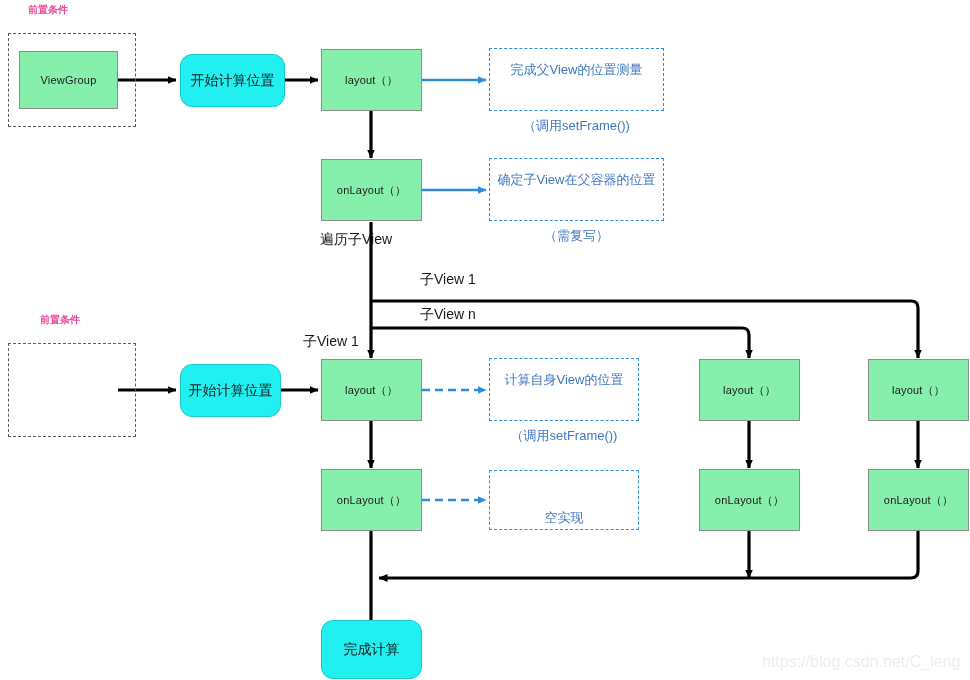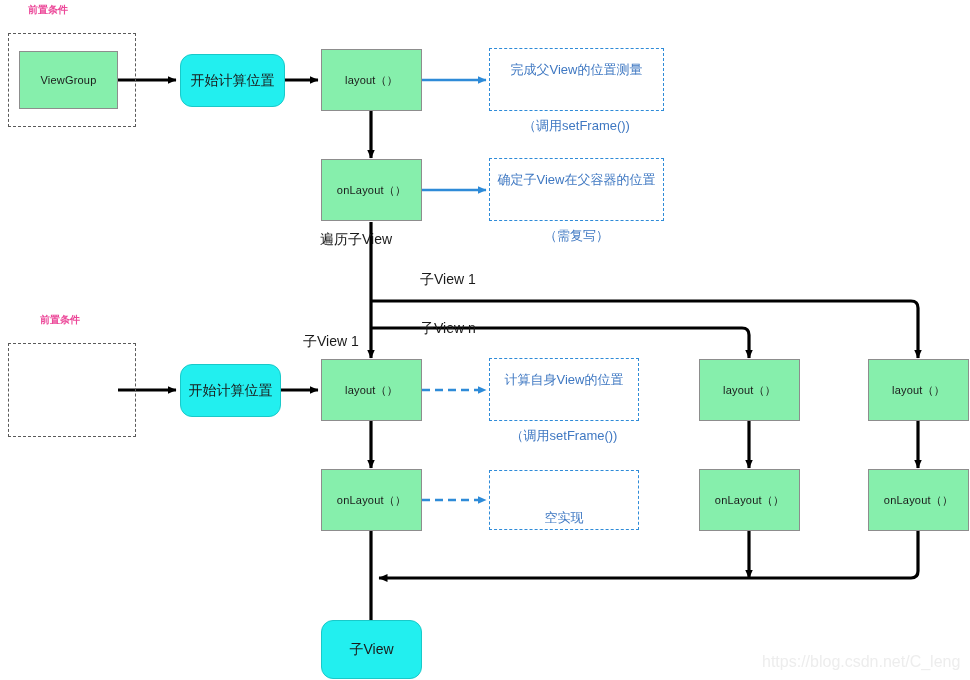--- a/index.html
+++ b/index.html
@@ -158,21 +158,21 @@
 
   <div class="node box-plain" style="left:321px; top:159px; width:101px; height:62px;">onLayout（）</div>
 
   <div class="node box-note" style="left:489px; top:158px; width:175px; height:63px;">
     <span class="note-line">确定子View在父容器的位置</span>
     <span class="note-line">（需复写）</span>
   </div>
 
   <div class="label" style="left:288px; top:231px;margin-left:32px;">遍历子View</div>
   <div class="label" style="left:420px; top:271px;">子View 1</div>
-  <div class="label" style="left:420px; top:320px;text-align:center;">子View n</div>
+  <div class="label" style="left:420px; top:306px;text-align:center;">子View n</div>
   <div class="label" style="left:303px; top:333px;">子View 1</div>
 
 
   <div class="node box-cyan" style="left:180px; top:364px; width:101px; height:53px;">开始计算位置</div>
 
   <div class="node box-plain" style="left:321px; top:359px; width:101px; height:62px;">layout（）</div>
 
   <div class="node box-note" style="left:489px; top:358px; width:150px; height:63px;">
     <span class="note-line">计算自身View的位置</span>
     <span class="note-line">（调用setFrame())</span>
@@ -183,17 +183,17 @@
   <div class="node box-note" style="left:489px; top:470px; width:150px; height:60px;">
     <span class="note-line">空实现</span>
   </div>
 
   <div class="node box-plain" style="left:699px; top:359px; width:101px; height:62px;">layout（）</div>
   <div class="node box-plain" style="left:699px; top:469px; width:101px; height:62px;">onLayout（）</div>
 
   <div class="node box-plain" style="left:868px; top:359px; width:101px; height:62px;">layout（）</div>
   <div class="node box-plain" style="left:868px; top:469px; width:101px; height:62px;">onLayout（）</div>
 
-  <div class="node box-cyan" style="left:321px; top:620px; width:101px; height:59px;">子View</div>
+  <div class="node box-cyan" style="left:321px; top:620px; width:101px; height:59px;">完成计算</div>
 
   <div class="watermark" style="left:762px; top:653px;">https://blog.csdn.net/C_leng</div>
 
 </div>
 
 </body></html>

